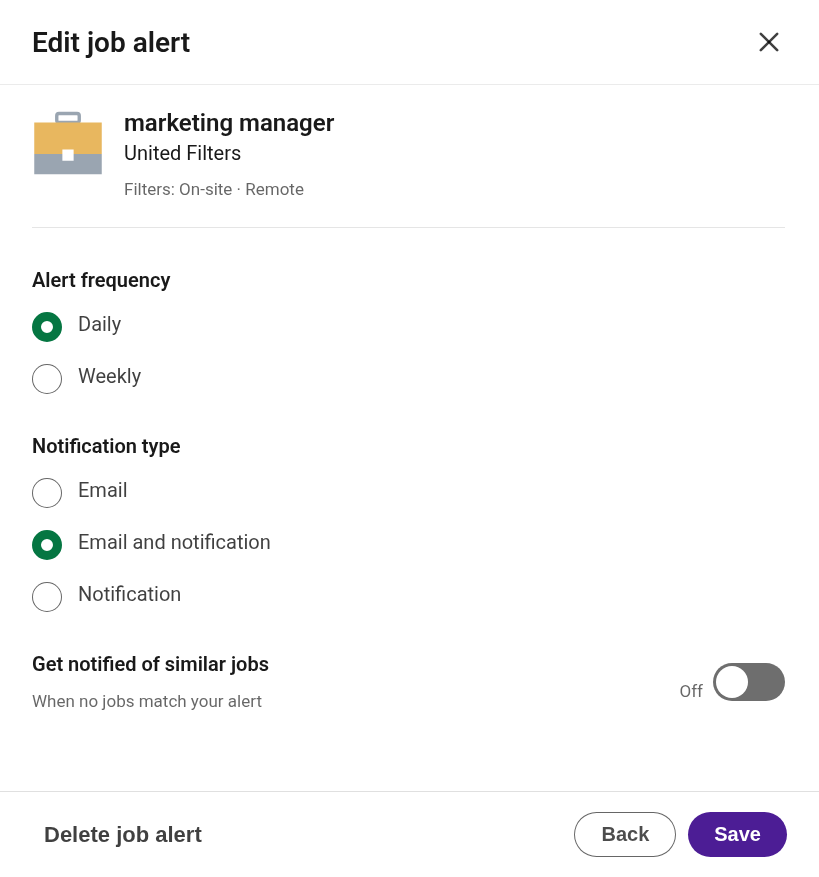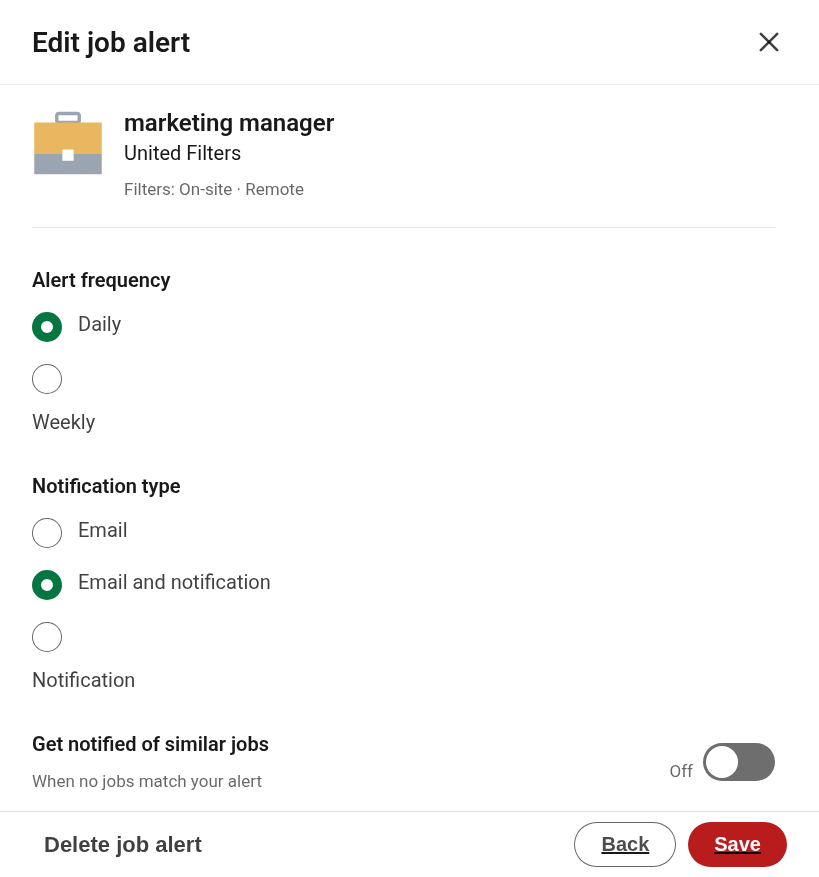--- a/index.html
+++ b/index.html
@@ -34,21 +34,21 @@
       display: flex;
       align-items: center;
       justify-content: center;
     }
     .close-btn svg {
       width: 28px;
       height: 28px;
       stroke: rgba(0,0,0,0.75);
     }
     .content {
-      padding: 24px 44px 0 32px;
+      padding: 24px 34px 0 32px;
     }
     .alert-summary {
       display: flex;
       gap: 20px;
       padding-bottom: 28px;
       border-bottom: 1px solid rgba(0,0,0,0.1);
       margin-bottom: 40px;
     }
     .briefcase-icon {
       width: 72px;
@@ -79,21 +79,20 @@
     }
     .radio-row {
       display: flex;
       align-items: flex-start;
       gap: 16px;
       margin-bottom: 22px;
       cursor: pointer;
     }
     .radio-row:last-child {
       margin-bottom: 0;
-      flex-direction: column;
     }
     .radio {
       width: 30px;
       height: 30px;
       border-radius: 50%;
       flex-shrink: 0;
       position: relative;
     }
     .radio.selected {
       border: 9px solid #057642;
@@ -146,54 +145,53 @@
       position: absolute;
       top: 3px;
       left: 3px;
     }
     .footer {
       position: absolute;
       bottom: 0;
       left: 0;
       right: 0;
       border-top: 1px solid rgba(0,0,0,0.12);
-      padding: 10px 32px;
+      padding: 20px 32px;
       display: flex;
       justify-content: space-between;
       align-items: center;
       background: #fff;
     }
     .delete-link {
       font-size: 22px;
       font-weight: 600;
       color: rgba(0,0,0,0.75);
       background: none;
       border: none;
       cursor: pointer;
       padding: 8px 12px;
     }
     .footer-actions {
       display: flex;
       gap: 12px;
-      text-decoration: underline;
     }
     .btn {
       font-size: 20px;
       font-weight: 600;
       padding: 10px 26px;
       border-radius: 26px;
       cursor: pointer;
     }
     .btn-secondary {
       background: #fff;
       color: rgba(0,0,0,0.7);
       border: 1.5px solid rgba(0,0,0,0.6);
     }
     .btn-primary {
-      background: #b91c1c;
+      background: #4c1d95;
       color: #fff;
       border: none;
     }
   </style>
 </head>
 <body>
 
 <div class="header">
   <h1>Edit job alert</h1>
   <button class="close-btn">

